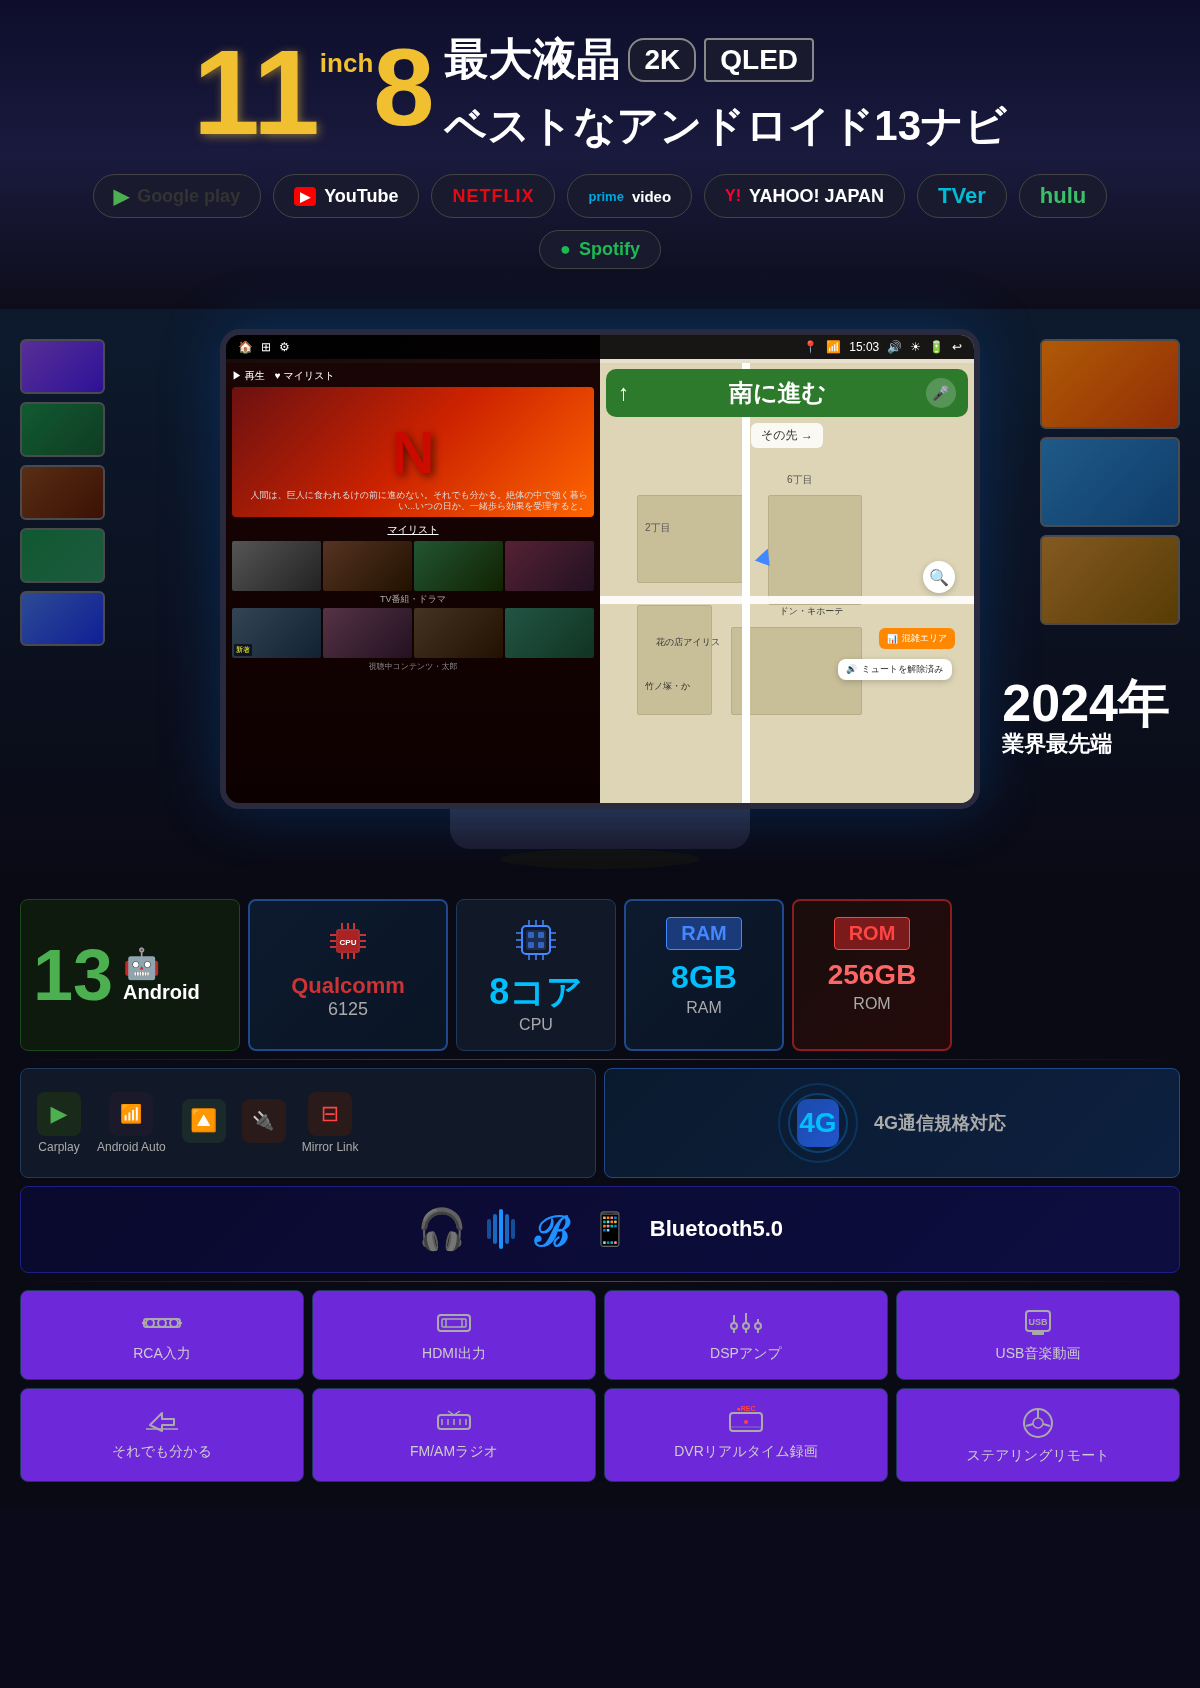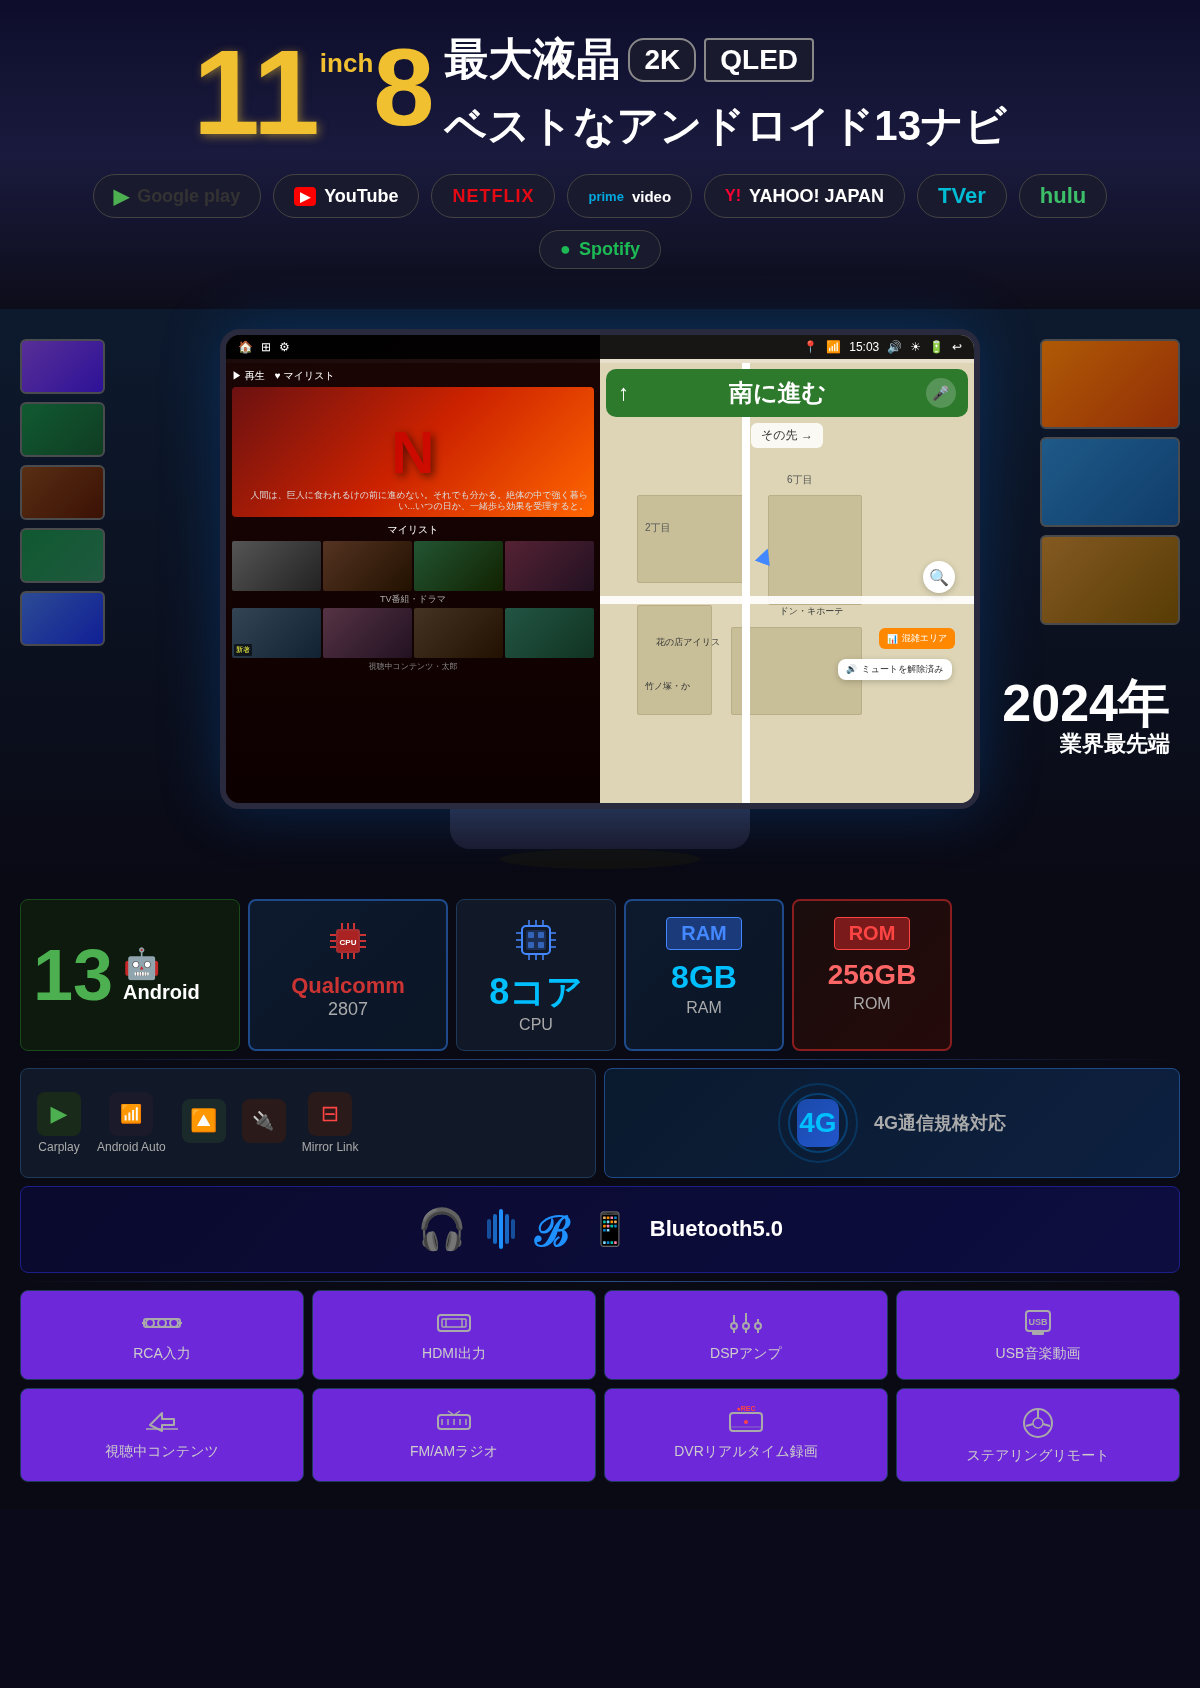--- a/index.html
+++ b/index.html
@@ -147,21 +147,21 @@
       background: #e8e0cc;
       position: relative;
       overflow: hidden;
     }
 
     .year-badge {
       position: absolute;
       right: 30px;
       bottom: 120px;
       color: white;
-      text-align: right;
+      text-align: left;
     }
 
     .year-text {
       font-size: 52px;
       font-weight: 900;
       line-height: 1;
     }
 
     .year-sub {
       font-size: 22px;
@@ -400,21 +400,21 @@
       <div style="padding:6px; height:100%; background:linear-gradient(180deg,#1a0505,#0d0000);">
         <div style="display:flex; gap:10px; margin-bottom:4px; font-size:10px; color:#fff;">
           <span>▶ 再生</span>
           <span>♥ マイリスト</span>
         </div>
 
         <div style="width:100%; height:130px; background:linear-gradient(135deg,#6b1111,#cc2200,#ff6600); border-radius:4px; display:flex; align-items:center; justify-content:center; position:relative; margin-bottom:6px;">
           <span style="font-size:60px; font-weight:900; color:#cc0000; text-shadow:3px 3px 8px rgba(0,0,0,0.8); opacity:0.7;">N</span>
           <div style="position:absolute; bottom:4px; left:6px; right:6px; font-size:9px; color:#ddd; line-height:1.3;text-align:right;">人間は、巨人に食われるけの前に進めない。それでも分かる。絶体の中で強く暮らい...いつの日か、一緒歩ら効果を受理すると。</div>
         </div>
-        <div style="font-size:10px; color:#fff; margin-bottom:4px;">マイリスト</div>
+        <div style="font-size:10px; color:#fff; margin-bottom:4px;text-decoration:underline;">マイリスト</div>
 
         <div style="display:grid; grid-template-columns:repeat(4,1fr); gap:2px; margin-bottom:2px;">
           <div style="height:50px; background:linear-gradient(135deg,#555,#222); border-radius:2px;"></div>
           <div style="height:50px; background:linear-gradient(135deg,#553322,#221100); border-radius:2px;"></div>
           <div style="height:50px; background:linear-gradient(135deg,#225533,#112200); border-radius:2px;"></div>
           <div style="height:50px; background:linear-gradient(135deg,#552233,#221122); border-radius:2px;"></div>
         </div>
         <div style="font-size:9px; color:#aaa; margin-bottom:2px;">TV番組・ドラマ</div>
 
         <div style="display:grid; grid-template-columns:repeat(4,1fr); gap:2px;">
@@ -511,21 +511,21 @@
         <line x1="24" y1="36" x2="24" y2="42" stroke="#cc3333" stroke-width="2"></line>
         <line x1="30" y1="36" x2="30" y2="42" stroke="#cc3333" stroke-width="2"></line>
         <line x1="12" y1="18" x2="6" y2="18" stroke="#cc3333" stroke-width="2"></line>
         <line x1="12" y1="24" x2="6" y2="24" stroke="#cc3333" stroke-width="2"></line>
         <line x1="12" y1="30" x2="6" y2="30" stroke="#cc3333" stroke-width="2"></line>
         <line x1="36" y1="18" x2="42" y2="18" stroke="#cc3333" stroke-width="2"></line>
         <line x1="36" y1="24" x2="42" y2="24" stroke="#cc3333" stroke-width="2"></line>
         <line x1="36" y1="30" x2="42" y2="30" stroke="#cc3333" stroke-width="2"></line>
       </svg>
       <div class="qualcomm-logo">Qualcomm</div>
-      <div class="qualcomm-sub">2807</div>
+      <div class="qualcomm-sub">6125</div>
     </div>
 
     <div class="spec-card">
 
       <svg width="48" height="48" viewBox="0 0 48 48" style="display:block;margin:0 auto 8px;">
         <rect x="10" y="10" width="28" height="28" rx="4" fill="none" stroke="#4488ff" stroke-width="2"></rect>
         <rect x="14" y="14" width="20" height="20" rx="2" fill="#4488ff" opacity="0.2"></rect>
         <rect x="16" y="16" width="6" height="6" rx="1" fill="#4488ff" opacity="0.6"></rect>
         <rect x="26" y="16" width="6" height="6" rx="1" fill="#4488ff" opacity="0.6"></rect>
         <rect x="16" y="26" width="6" height="6" rx="1" fill="#4488ff" opacity="0.6"></rect>
@@ -669,21 +669,21 @@
     </div>
   </div>
 
   <div class="features-grid">
 
     <div class="feature-card">
       <svg width="40" height="32" viewBox="0 0 40 32" style="display:block;margin:0 auto 6px;">
         <path d="M8 20 L20 8 L20 14 L32 14 L32 20 L20 20 L20 26 Z" fill="none" stroke="#aaa" stroke-width="2" stroke-linejoin="round"></path>
         <line x1="4" y1="24" x2="36" y2="24" stroke="#aaa" stroke-width="1.5"></line>
       </svg>
-      <div class="feat-label">視聴中コンテンツ</div>
+      <div class="feat-label">それでも分かる</div>
     </div>
 
     <div class="feature-card">
       <svg width="40" height="32" viewBox="0 0 40 32" style="display:block;margin:0 auto 6px;">
         <rect x="4" y="10" width="32" height="14" rx="3" fill="none" stroke="#aaa" stroke-width="2"></rect>
         <line x1="8" y1="14" x2="8" y2="20" stroke="#aaa" stroke-width="1.5"></line>
         <line x1="14" y1="14" x2="14" y2="20" stroke="#aaa" stroke-width="1.5"></line>
         <line x1="20" y1="14" x2="20" y2="20" stroke="#aaa" stroke-width="1.5"></line>
         <line x1="26" y1="14" x2="26" y2="20" stroke="#aaa" stroke-width="1.5"></line>
         <line x1="32" y1="14" x2="32" y2="20" stroke="#aaa" stroke-width="1.5"></line>

